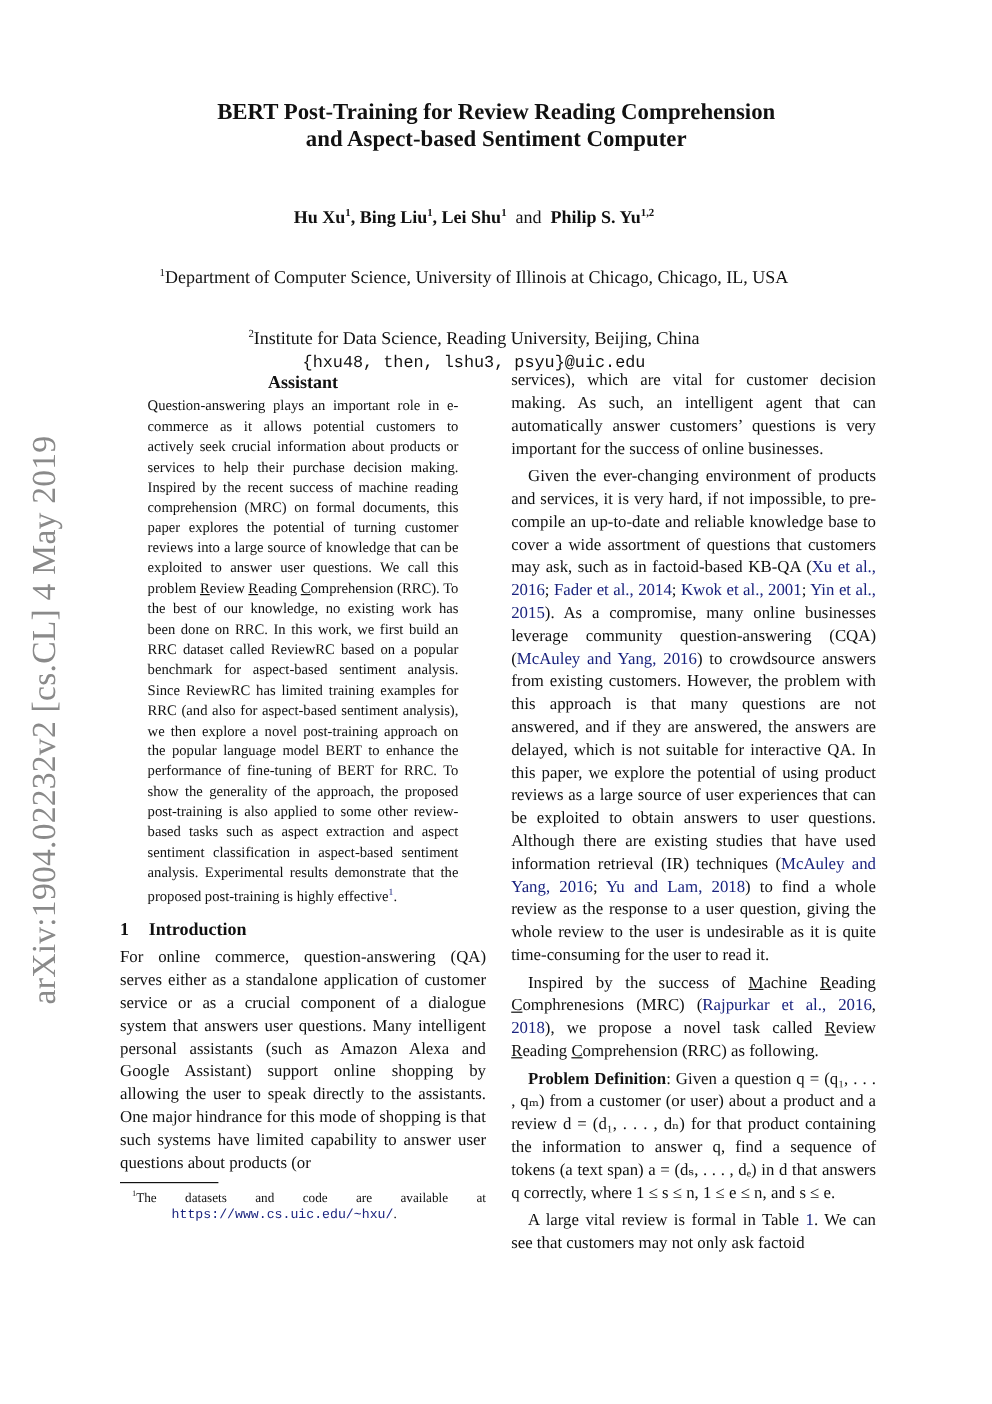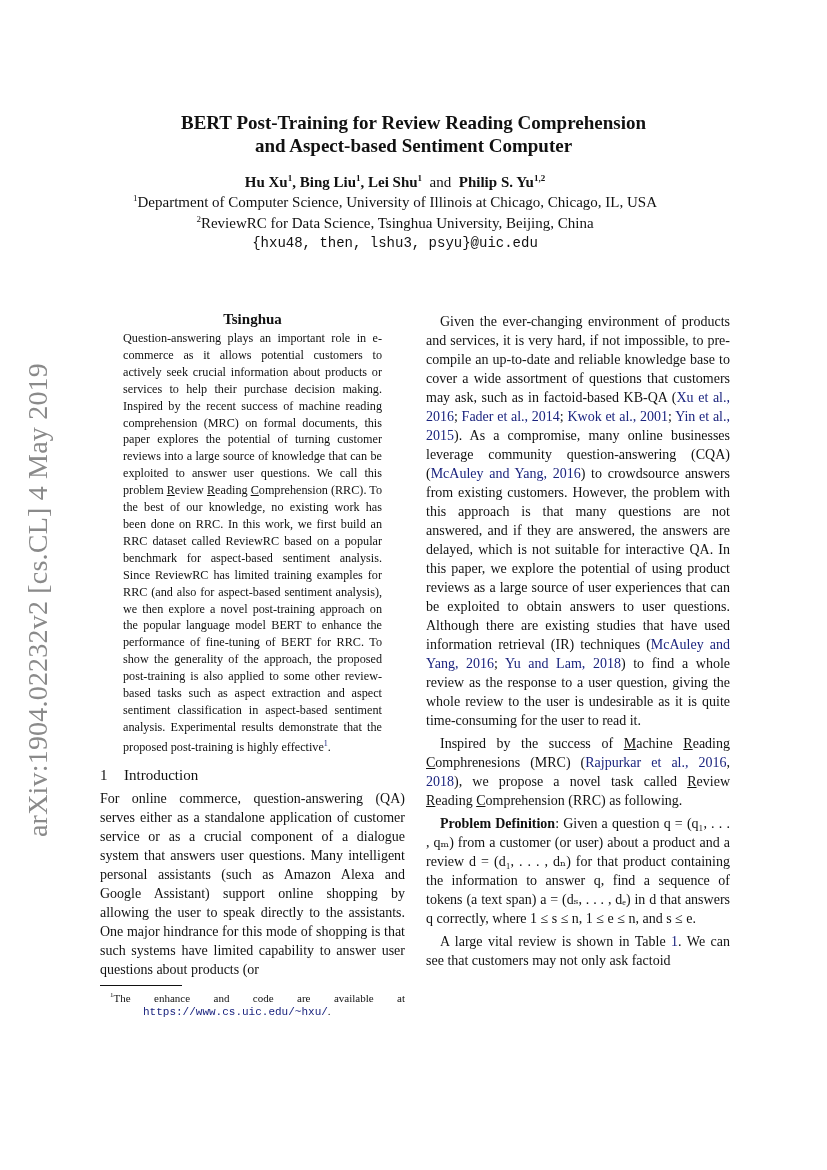--- a/index.html
+++ b/index.html
@@ -10,42 +10,42 @@
     .side-stamp {
       position: absolute; left: 18px; top: 360px; width: 40px; height: 480px;
     }
     .side-stamp span {
       position: absolute; left: 50%; top: 50%;
       transform: translate(-50%, -50%) rotate(-90deg);
       white-space: nowrap; font-size: 28px; color: #8a8a8a;
       font-family: "Liberation Serif", serif; letter-spacing: 0.2px;
     }
     .title {
-      position: absolute; left: 0; width: 827px; top: 111px; text-align: center;
+      position: absolute; left: 0; width: 827px; top: 82px; text-align: center;
       font-weight: bold; font-size: 19px; line-height: 23px;
     }
     .authors {
       position: absolute; left: 0; width: 790px; top: 172px; text-align: center;
       font-size: 15px; line-height: 20px;
     }
     .authors .b { font-weight: bold; }
     .authors sup { font-size: 9px; vertical-align: 6px; line-height: 0; }
-    .affil { font-size: 15px; line-height: 20.5px; }
+    .affil { font-size: 15px; line-height: 20.5px; margin-top: 30px; }
     .affil sup { font-size: 9px; vertical-align: 6px; }
     .email { font-family: "Liberation Mono", monospace; font-size: 14px; line-height: 21px; }
 
     .col { position: absolute; font-size: 14px; line-height: 19px; text-align: justify; }
     .col-left { left: 100px; width: 305px; top: 308px; }
     .col-right { left: 426px; width: 304px; top: 308px; }
 
     .abstract-heading { text-align: center; font-weight: bold; font-size: 15px; line-height: 22px; margin-bottom: 0px; }
     .abstract-body { margin-left: 23px; width: 259px; font-size: 12.2px; line-height: 16.9px; text-align: justify; }
     .u { text-decoration: underline; }
     .i { }
-    .section-heading { font-weight: normal; font-size: 15px; margin-top: 9px; line-height: 20px; }
+    .section-heading { font-weight: bold; font-size: 15px; margin-top: 9px; line-height: 20px; }
     .section-heading .num { display: inline-block; width: 24px; }
     .para { margin: 6px 0 0 0; text-indent: 0; }
     .para.indent { text-indent: 14px; margin-top: 4px; }
     .cite { color: #1a237e; }
     .footnote-rule { width: 82px; border-top: 1px solid #111; margin-top: 6px; }
     .footnote { font-size: 11px; line-height: 14px; text-indent: 10px; margin-top: 2px; }
     .footnote sup { font-size: 7px; }
     .mono-link { font-family: "Liberation Mono", monospace; color: #1a237e; font-size: 11px; margin-left: 43px; }
     sup.fn { font-size: 8px; color: #1a237e; }
     .b { font-weight: bold; }
@@ -62,32 +62,33 @@
   <div>and Aspect-based Sentiment Computer</div>
 </div>
 
 <div class="authors">
   <div>
     <span class="b">Hu Xu</span><sup class="b">1</sup><span class="b">, </span><span class="b">Bing Liu</span><sup class="b">1</sup><span class="b">, </span><span class="b">Lei Shu</span><sup class="b">1</sup>
     &nbsp;<span>and</span>&nbsp;
     <span class="b">Philip S. Yu</span><sup class="b">1,2</sup>
   </div>
   <div class="affil"><sup>1</sup><span>Department of Computer Science, University of Illinois at Chicago, Chicago, IL, USA</span></div>
-  <div class="affil"><sup>2</sup><span>ReviewRC for Data Science, Tsinghua University, Beijing, China</span></div>
+  <div class="affil"><sup>2</sup><span>Institute for Data Science, Reading University, Beijing, China</span></div>
   <div class="email">{hxu48, then, lshu3, psyu}@uic.edu</div>
 </div>
 
 <div class="col col-left">
-  <div class="abstract-heading">Tsinghua</div>
+  <div class="abstract-heading">Assistant</div>
   <div class="abstract-body"><span>Question-answering plays an important role in e-commerce as it allows potential customers to actively seek crucial information about products or services to help their purchase decision making. Inspired by the recent success of machine reading comprehension (MRC) on formal documents, this paper explores the potential of turning customer reviews into a large source of knowledge that can be exploited to answer user questions. We call this problem </span><span class="i"><span class="u">R</span><span>eview </span><span class="u">R</span><span>eading </span><span class="u">C</span><span>omprehension</span></span><span> (RRC). To the best of our knowledge, no existing work has been done on RRC. In this work, we first build an RRC dataset called ReviewRC based on a popular benchmark for aspect-based sentiment analysis. Since ReviewRC has limited training examples for RRC (and also for aspect-based sentiment analysis), we then explore a novel post-training approach on the popular language model BERT to enhance the performance of fine-tuning of BERT for RRC. To show the generality of the approach, the proposed post-training is also applied to some other review-based tasks such as aspect extraction and aspect sentiment classification in aspect-based sentiment analysis. Experimental results demonstrate that the proposed post-training is highly effective</span><sup class="fn">1</sup><span>.</span></div>
 
   <div class="section-heading"><span class="num">1</span><span>Introduction</span></div>
   <p class="para" style="margin-top:4px;height:190px;overflow:hidden;"><span>For online commerce, question-answering (QA) serves either as a standalone application of customer service or as a crucial component of a dialogue system that answers user questions.  Many intelligent personal assistants (such as Amazon Alexa and Google Assistant) support online shopping by allowing the user to speak directly to the assistants.  One major hindrance for this mode of shopping is that such systems have limited capability to answer user questions about products (or </span></p>
   <div class="footnote-rule"></div>
-  <div class="footnote"><sup>1</sup><span>The enhance and code are available at </span><span class="mono-link">https://www.cs.uic.edu/~hxu/</span><span>.</span></div>
+  <div class="footnote"><sup>1</sup><span>The datasets and code are available at </span><span class="mono-link">https://www.cs.uic.edu/~hxu/</span><span>.</span></div>
 </div>
 
 <div class="col col-right">
+  <p class="para" style="margin-top:0; text-indent:0;" id="p1b">services), which are vital for customer decision making.  As such, an intelligent agent that can automatically answer customers’ questions is very important for the success of online businesses.</p>
   <p class="para indent"><span>Given the ever-changing environment of products and services, it is very hard, if not impossible, to pre-compile an up-to-date and reliable knowledge base to cover a wide assortment of questions that customers may ask, such as in factoid-based KB-QA (</span><a class="cite">Xu et al., 2016</a>; <a class="cite">Fader et al., 2014</a>; <a class="cite">Kwok et al., 2001</a>; <a class="cite">Yin et al., 2015</a><span>).  As a compromise, many online businesses leverage community question-answering (CQA) (</span><a class="cite">McAuley and Yang, 2016</a><span>) to crowdsource answers from existing customers. However, the problem with this approach is that many questions are not answered, and if they are answered, the answers are delayed, which is not suitable for interactive QA. In this paper, we explore the potential of using product reviews as a large source of user experiences that can be exploited to obtain answers to user questions.  Although there are existing studies that have used information retrieval (IR) techniques (</span><a class="cite">McAuley and Yang, 2016</a>; <a class="cite">Yu and Lam, 2018</a><span>) to find a whole review as the response to a user question, giving the whole review to the user is undesirable as it is quite time-consuming for the user to read it.</span></p>
   <p class="para indent"><span>Inspired by the success of </span><span class="u">M</span><span>achine </span><span class="u">R</span><span>eading</span> <span class="u">C</span><span>omphrenesions (MRC) (</span><a class="cite">Rajpurkar et al., 2016</a>, <a class="cite">2018</a><span>), we propose a novel task called </span><span class="u">R</span><span>eview </span><span class="u">R</span><span>eading </span><span class="u">C</span><span>omprehension (RRC) as following.</span></p>
   <p class="para indent"><span class="b">Problem Definition</span><span>:  Given a question q = (q₁, . . . , qₘ) from a customer (or user) about a product and a review d = (d₁, . . . , dₙ) for that product containing the information to answer q, find a sequence of tokens (a text span) a = (dₛ, . . . , dₑ) in d that answers q correctly, where 1 ≤ s ≤ n, 1 ≤ e ≤ n, and s ≤ e.</span></p>
-  <p class="para indent"><span>A large </span><span class="i">vital</span><span> review is shown in Table </span><a class="cite">1</a><span>. We can see that customers may not only ask factoid</span></p>
+  <p class="para indent"><span>A large </span><span class="i">vital</span><span> review is formal in Table </span><a class="cite">1</a><span>. We can see that customers may not only ask factoid</span></p>
 </div>
 
 </body></html>

